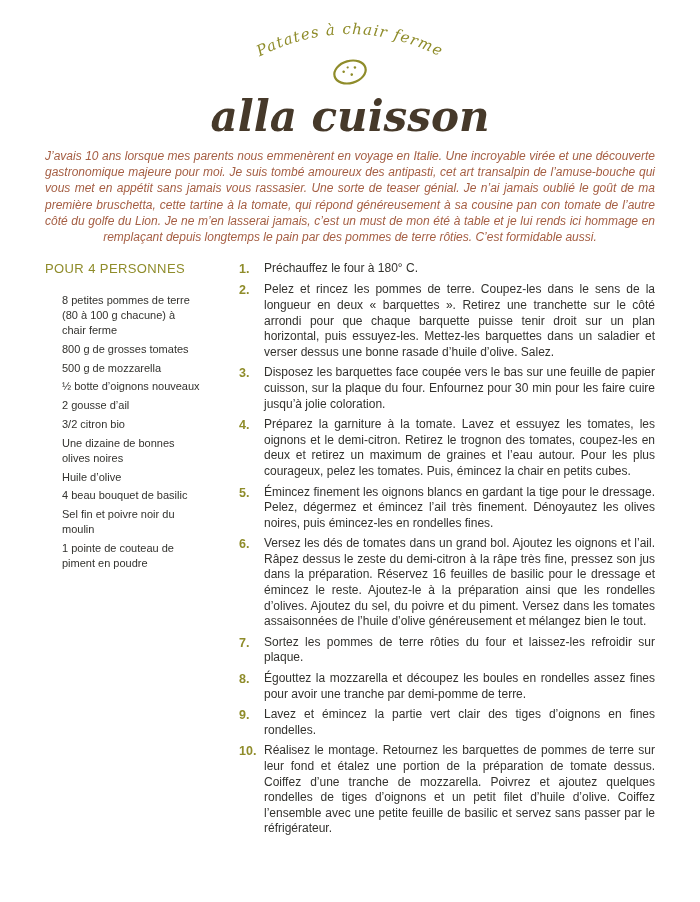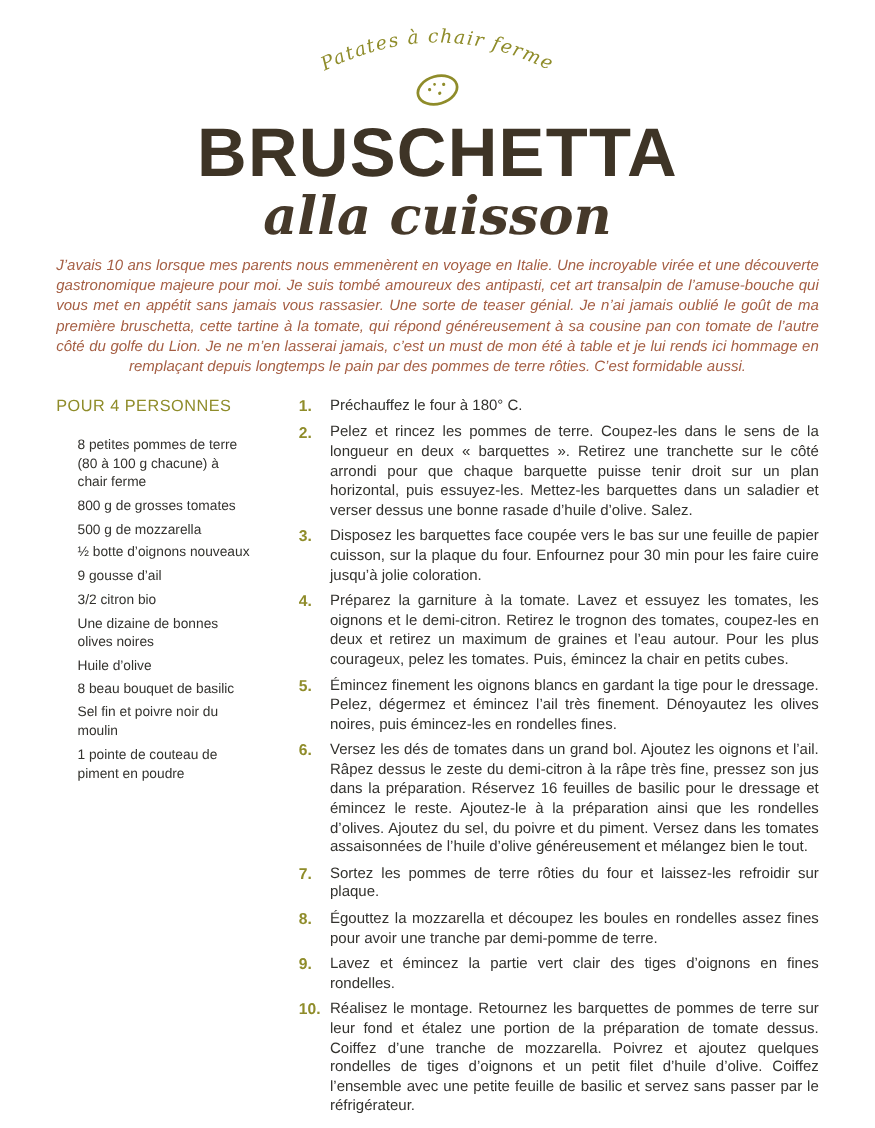--- a/index.html
+++ b/index.html
@@ -45,38 +45,37 @@
       <g transform="translate(130,60) rotate(-16)">
         <ellipse class="potato" cx="0" cy="0" rx="16" ry="11"></ellipse>
         <circle class="potato-dot" cx="-6" cy="-2" r="1.3"></circle>
         <circle class="potato-dot" cx="1" cy="3" r="1.3"></circle>
         <circle class="potato-dot" cx="6" cy="-3" r="1.3"></circle>
         <circle class="potato-dot" cx="-1" cy="-5" r="1.1"></circle>
       </g>
     </svg>
   </div>
 
-  <h1 class="title">BRUSCHETTA</h1>
   <h2 class="subtitle">alla cuisson</h2>
 
   <p class="intro">J’avais 10 ans lorsque mes parents nous emmenèrent en voyage en Italie. Une incroyable virée et une découverte gastronomique majeure pour moi. Je suis tombé amoureux des antipasti, cet art transalpin de l’amuse-bouche qui vous met en appétit sans jamais vous rassasier. Une sorte de teaser génial. Je n’ai jamais oublié le goût de ma première bruschetta, cette tartine à la tomate, qui répond généreusement à sa cousine pan con tomate de l’autre côté du golfe du Lion. Je ne m’en lasserai jamais, c’est un must de mon été à table et je lui rends ici hommage en remplaçant depuis longtemps le pain par des pommes de terre rôties. C’est formidable aussi.</p>
 
   <div class="columns">
     <aside class="sidebar">
       <h3 class="ing-heading">POUR 4 PERSONNES</h3>
       <ul class="ing-list">
           <li>8 petites pommes de terre (80 à 100 g chacune) à chair ferme</li>
           <li>800 g de grosses tomates</li>
           <li>500 g de mozzarella</li>
           <li>½ botte d’oignons nouveaux</li>
-          <li>9 gousse d’ail</li>
+          <li>2 gousse d’ail</li>
           <li>3/2 citron bio</li>
           <li>Une dizaine de bonnes olives noires</li>
           <li>Huile d’olive</li>
-          <li>8 beau bouquet de basilic</li>
+          <li>4 beau bouquet de basilic</li>
           <li>Sel fin et poivre noir du moulin</li>
           <li>1 pointe de couteau de piment en poudre</li>
         </ul>
     </aside>
 
     <section class="steps">
         <div class="step">
           <span class="step-num">1.</span>
           <p class="step-text">Préchauffez le four à 180° C.</p>
         </div>

